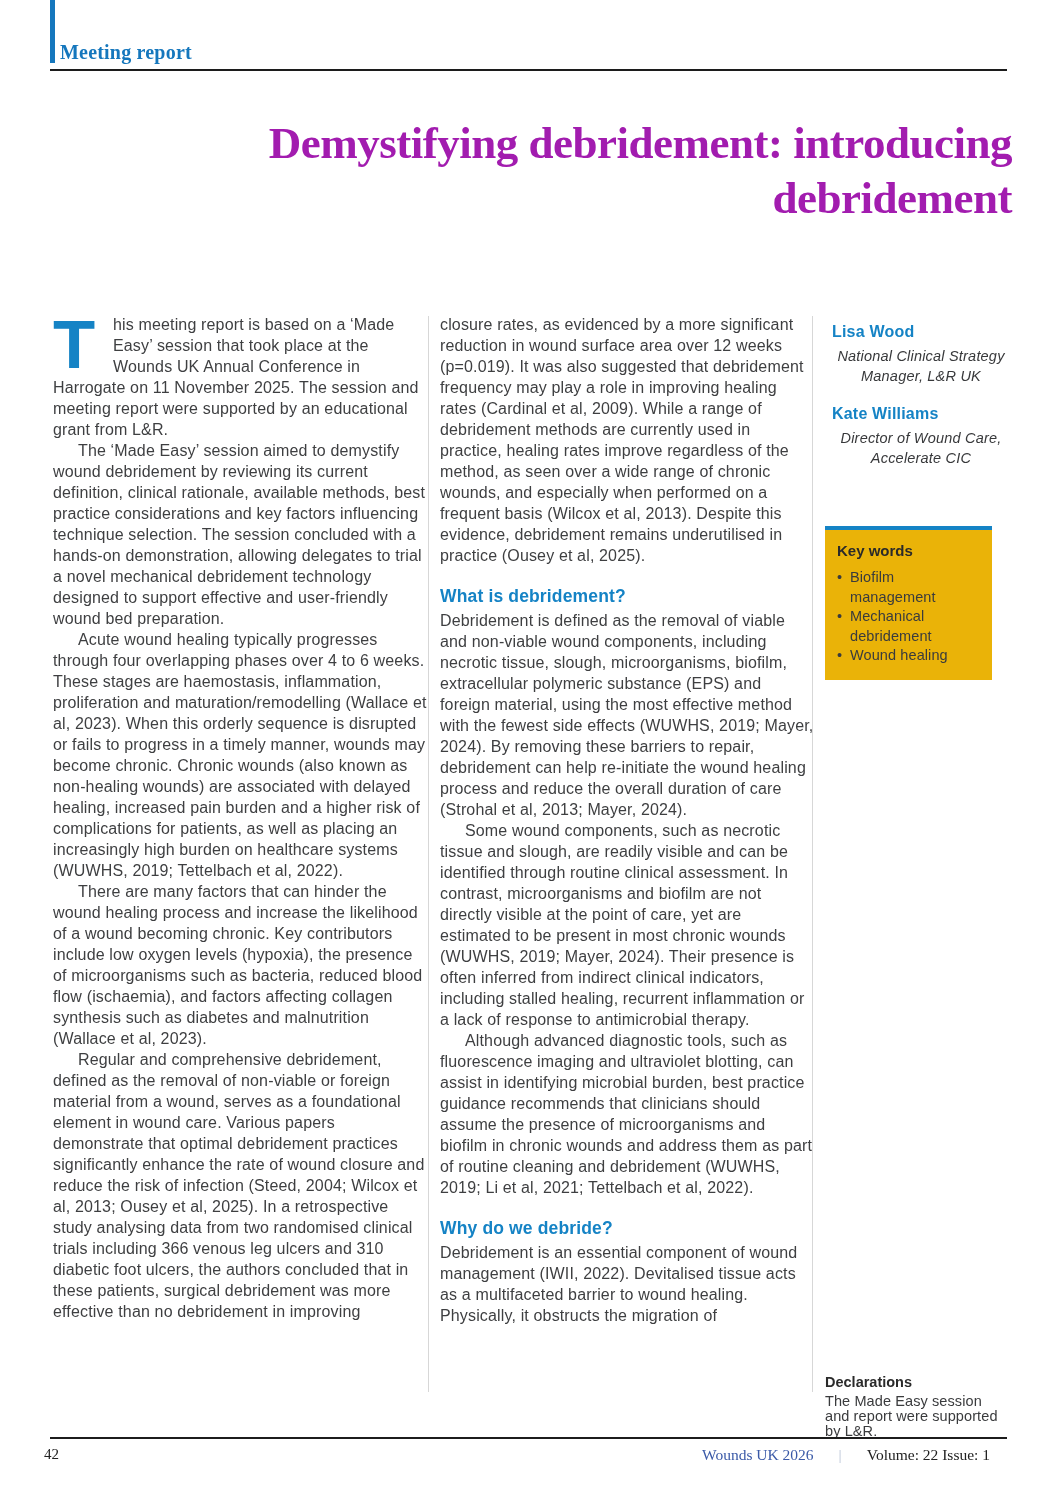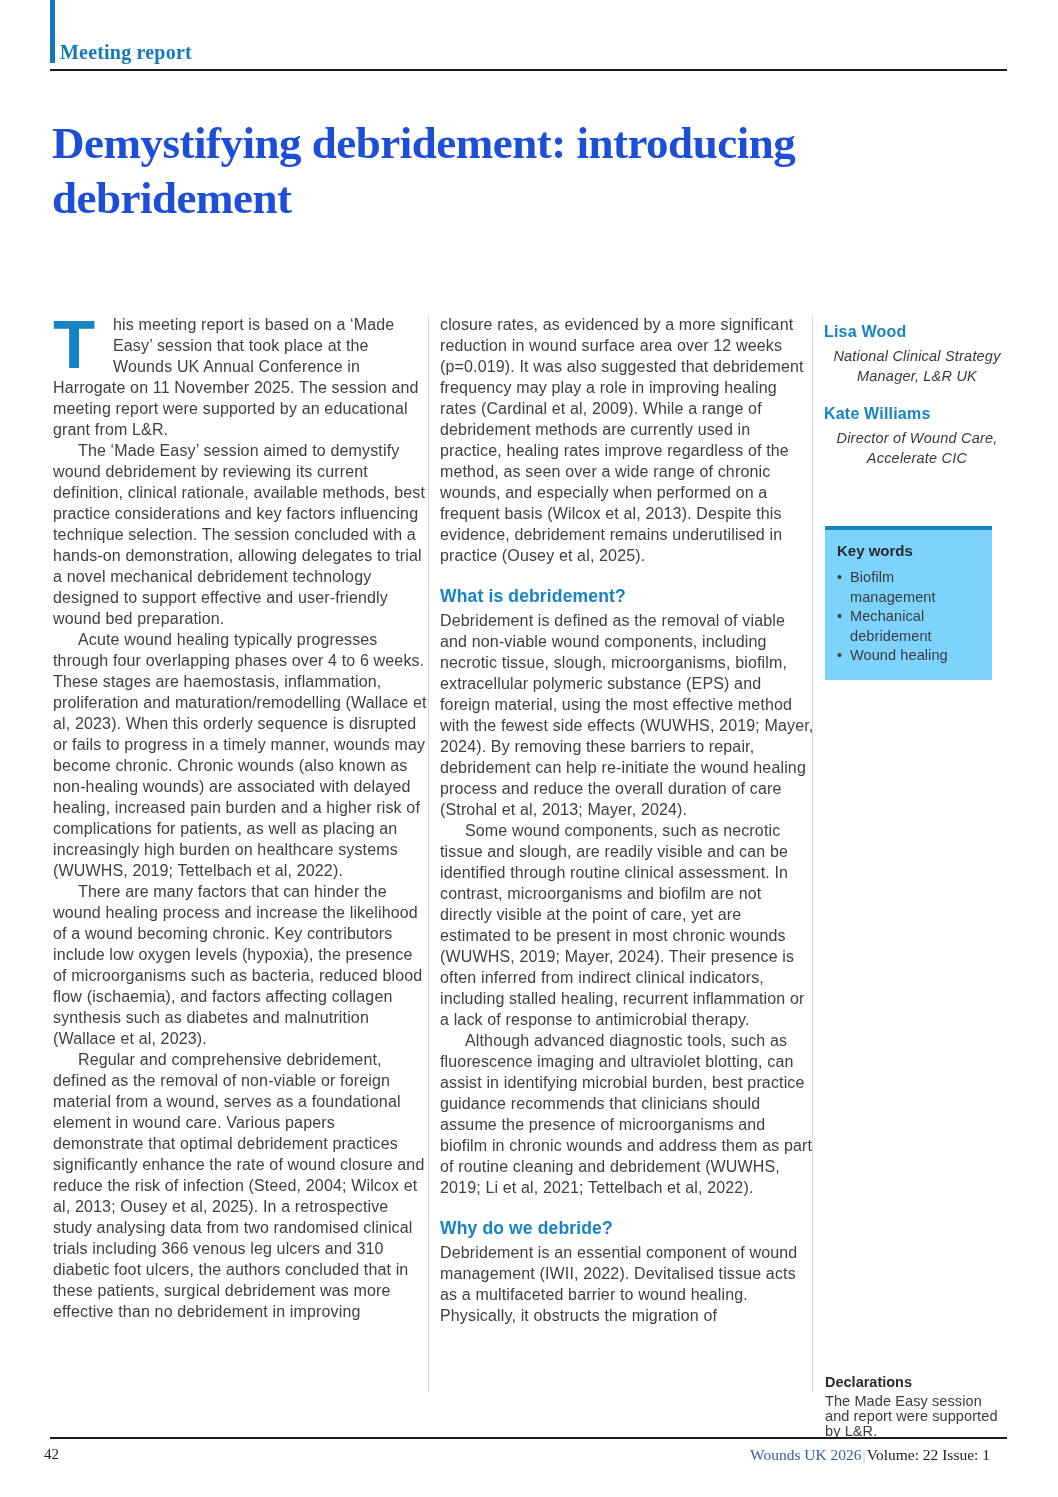--- a/index.html
+++ b/index.html
@@ -16,22 +16,22 @@
   .section-label{
     position:absolute;left:60px;top:41px;
     font-family:"Liberation Serif", serif;
     font-weight:bold;font-size:20px;color:#1577bd;letter-spacing:0.2px;
   }
   .head-rule{position:absolute;left:50px;top:69px;width:957px;height:2px;background:#1c1c1c;}
   
   .title{
     position:absolute;left:52px;top:116px;width:960px;
     font-family:"Liberation Serif", serif;
-    font-weight:bold;color:#1d4ed8;
-    font-size:45px;line-height:55px;letter-spacing:-0.5px;
+    font-weight:bold;color:#a21caf;
+    font-size:45px;line-height:55px;letter-spacing:-0.5px;text-align:right;
   }
   
   .col{position:absolute;top:314px;width:374px;color:#3e3f41;font-size:16px;line-height:21px;letter-spacing:0.15px;}
   .col-1{left:53px;}
   .col-2{left:440px;}
   .col p{margin:0;}
   .col p.indent{text-indent:25px;}
   .v-rule{position:absolute;top:316px;width:1px;height:1076px;background:#d7d7d7;}
   .v-rule.r1{left:428px;}
   .v-rule.r2{left:812px;}
@@ -42,48 +42,48 @@
     width:50px;height:58px;
     margin:3px 10px 0 0;
   }
   .subhead{
     font-weight:bold;color:#1583c5;
     font-size:17.5px;line-height:21px;
     margin:20px 0 3px 0;
   }
   
   .sidebar{position:absolute;left:824px;top:322px;width:186px;}
-  .author{margin-bottom:18px;}
+  .author{margin-bottom:18px;margin-left:8px;}
   .author-name{font-weight:bold;color:#1583c5;font-size:16px;line-height:20px;margin-bottom:4px;letter-spacing:0.2px;}
   .author-role{font-style:italic;color:#38393b;font-size:14.5px;line-height:20px;letter-spacing:0.2px;text-align:center;}
   .keywords{
     position:absolute;left:825px;top:526px;width:143px;
     border-top:4px solid #1583c5;
-    background:#7dd3fc;
+    background:#eab308;
     padding:12px 12px 14px 12px;
   }
   .keywords-heading{font-weight:bold;color:#2a2a2a;font-size:15px;line-height:18px;margin-bottom:8px;}
   .kw-item{
     position:relative;color:#3a3b3d;font-size:14.5px;line-height:19.5px;
     padding-left:13px;letter-spacing:0.1px;
   }
   .kw-item::before{content:"•";position:absolute;left:0;top:0;color:#3a3b3d;}
   .declarations{position:absolute;left:825px;top:1333px;width:175px;}
   .declarations-heading{font-weight:bold;color:#2a2a2a;font-size:14.5px;line-height:19px;margin-bottom:2px;margin-top:40px;}
   .declarations-text{color:#3a3b3d;font-size:14.5px;line-height:15px;letter-spacing:0.1px;}
   
   .foot-rule{position:absolute;left:50px;top:1437px;width:957px;height:2px;background:#1c1c1c;}
   .page-number{
     position:absolute;left:44px;top:1446px;
     font-family:"Liberation Serif", serif;font-size:15px;color:#222;
   }
   .footer-right{
     position:absolute;right:68px;top:1446px;
     font-family:"Liberation Serif", serif;font-size:15.5px;color:#222;
-    display:flex;gap:1px;align-items:baseline;
+    display:flex;gap:25px;align-items:baseline;
   }
   .journal-name{color:#3a59a7;}
   .footer-sep{color:#b9c3d6;}
 </style>
 </head>
 <body>
 
 <div class="page">
 
   <div class="accent-bar"></div>

